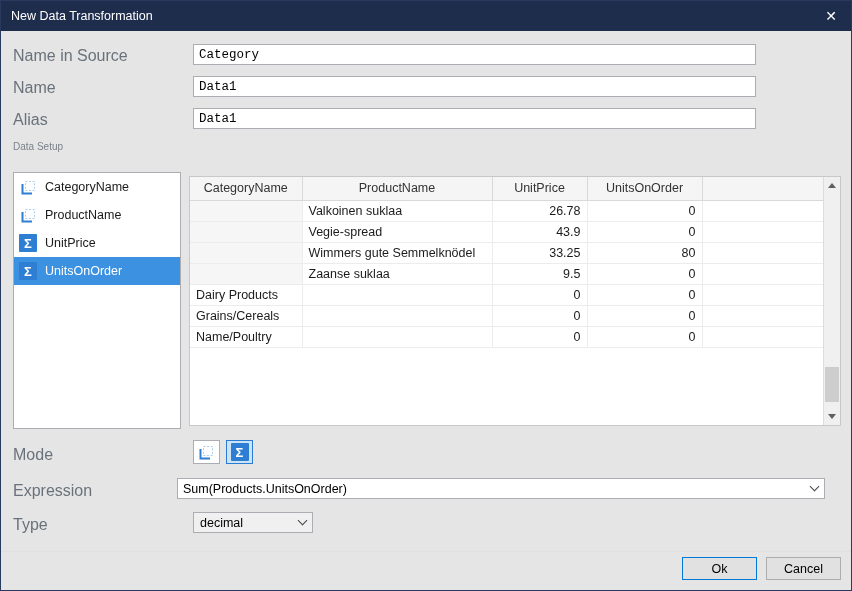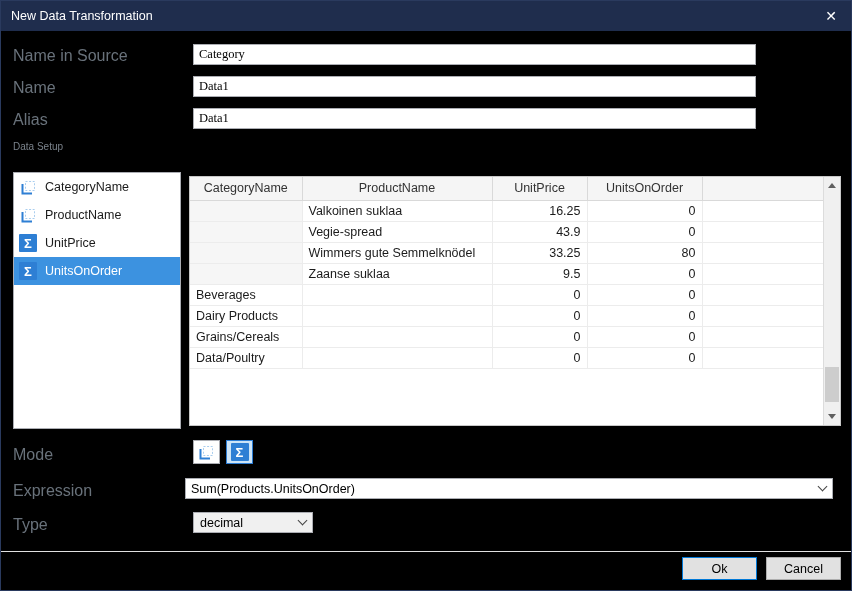--- a/index.html
+++ b/index.html
@@ -1,31 +1,31 @@
 <!DOCTYPE html>
 <html><head>
 <meta charset="utf-8">
 <style>
   * { box-sizing: border-box; margin: 0; padding: 0; }
   html, body { width: 852px; height: 591px; overflow: hidden; }
   body { font-family: "Liberation Sans", sans-serif; background: #fff; }
 
-  .dialog { position: relative; width: 852px; height: 591px; background: #000000;
+  .dialog { position: relative; width: 852px; height: 591px; background: #e5e5e5;
             border: 1px solid #2a3a5e; overflow: hidden; }
 
   .titlebar { position: absolute; top: 0; left: 0; right: 0; height: 30px;
               background: #1f2d4d; color: #fff; display: flex; align-items: center;
               padding: 0 10px; }
   .titlebar .title { flex: 1; font-size: 12.5px; }
   .titlebar .close { font-size: 14px; padding: 0 4px; cursor: default; }
 
   .form-label { position: absolute; left: 12px; font-size: 16px; color: #69727b; white-space: nowrap; }
 
   .textbox { position: absolute; left: 192px; width: 563px; height: 21px;
-             border: 1px solid #abadb3; background: #fff; font-family: Liberation Serif, serif;
+             border: 1px solid #abadb3; background: #fff; font-family: Liberation Mono, monospace;
              font-size: 12.5px; padding: 0 5px; color: #000; }
 
   .group-title { position: absolute; left: 12px; top: 140px; font-size: 10px; color: #7a828b; }
 
   
   .field-list { position: absolute; left: 12px; top: 171px; width: 168px; height: 257px;
                 border: 1px solid #abadb3; background: #fff; overflow: hidden; }
   .list-item { height: 28px; display: flex; align-items: center; padding-left: 5px;
                font-size: 12.5px; color: #1b1b1b; }
   .list-item.selected { background: #3c92e0; color: #fff; }
@@ -67,21 +67,21 @@
               background: #cdcdcd; }
 
   
   .mode-buttons { position: absolute; left: 192px; top: 439px; display: flex; gap: 6px; }
   .mode-btn { width: 27px; height: 24px; background: #fff; border: 1px solid #abadb3;
               display: inline-flex; align-items: center; justify-content: center;
               padding: 0; cursor: default; }
   .mode-btn.selected { background: #cce4f7; border-color: #2b7cd3; }
 
   
-  .combo { position: absolute; left: 184px; top: 477px; width: 648px; height: 21px;
+  .combo { position: absolute; left: 176px; top: 477px; width: 648px; height: 21px;
            border: 1px solid #abadb3; background: #fff; }
   .combo input { position: absolute; inset: 0; border: none; outline: none;
                  font-family: inherit; font-size: 12.5px; padding: 0 24px 0 5px; color: #000; }
   .combo .drop { position: absolute; right: 0; top: 0; width: 19px; height: 19px;
                  display: flex; align-items: center; justify-content: center; }
   .chev { width: 7px; height: 7px; border-right: 1.4px solid #444;
           border-bottom: 1.4px solid #444; transform: rotate(45deg); margin-top: -4px; }
 
   
   .type-combo { position: absolute; left: 192px; top: 511px; width: 120px; height: 21px;
@@ -162,21 +162,21 @@
             <th>ProductName</th>
             <th>UnitPrice</th>
             <th>UnitsOnOrder</th>
             <th class="filler"></th>
           </tr>
       </thead>
       <tbody>
           <tr>
             <td class="ghost"></td>
             <td>Valkoinen suklaa</td>
-            <td class="num">16.25</td>
+            <td class="num">26.78</td>
             <td class="num">0</td>
             <td class="filler"></td>
           </tr>
           <tr>
             <td class="ghost"></td>
             <td>Vegie-spread</td>
             <td class="num">43.9</td>
             <td class="num">0</td>
             <td class="filler"></td>
           </tr>
@@ -188,42 +188,35 @@
             <td class="filler"></td>
           </tr>
           <tr>
             <td class="ghost"></td>
             <td>Zaanse suklaa</td>
             <td class="num">9.5</td>
             <td class="num">0</td>
             <td class="filler"></td>
           </tr>
           <tr>
-            <td>Beverages</td>
-            <td></td>
-            <td class="num">0</td>
-            <td class="num">0</td>
-            <td class="filler"></td>
-          </tr>
-          <tr>
             <td>Dairy Products</td>
             <td></td>
             <td class="num">0</td>
             <td class="num">0</td>
             <td class="filler"></td>
           </tr>
           <tr>
             <td>Grains/Cereals</td>
             <td></td>
             <td class="num">0</td>
             <td class="num">0</td>
             <td class="filler"></td>
           </tr>
           <tr>
-            <td>Data/Poultry</td>
+            <td>Name/Poultry</td>
             <td></td>
             <td class="num">0</td>
             <td class="num">0</td>
             <td class="filler"></td>
           </tr>
         </tbody>
     </table>
     <div class="vscroll">
       <div class="sb-btn up">
         <span class="tri-up"></span>

